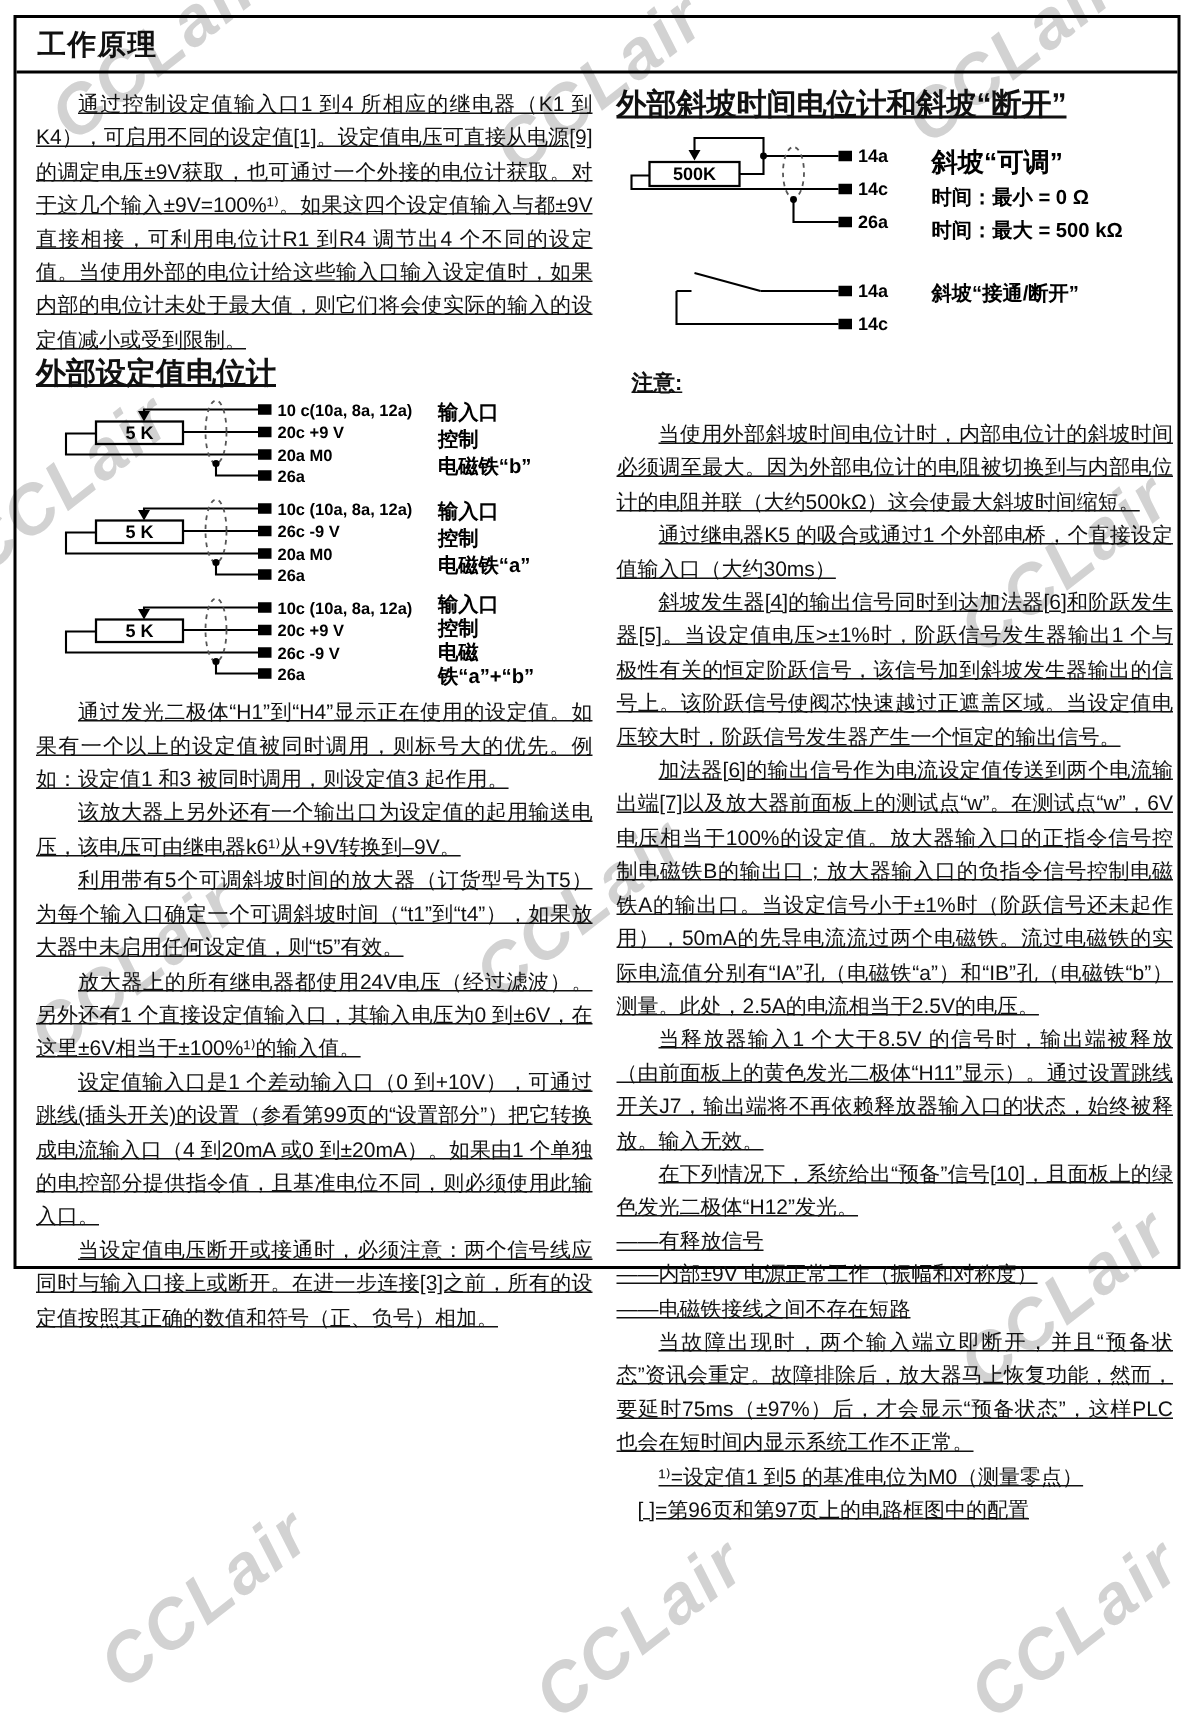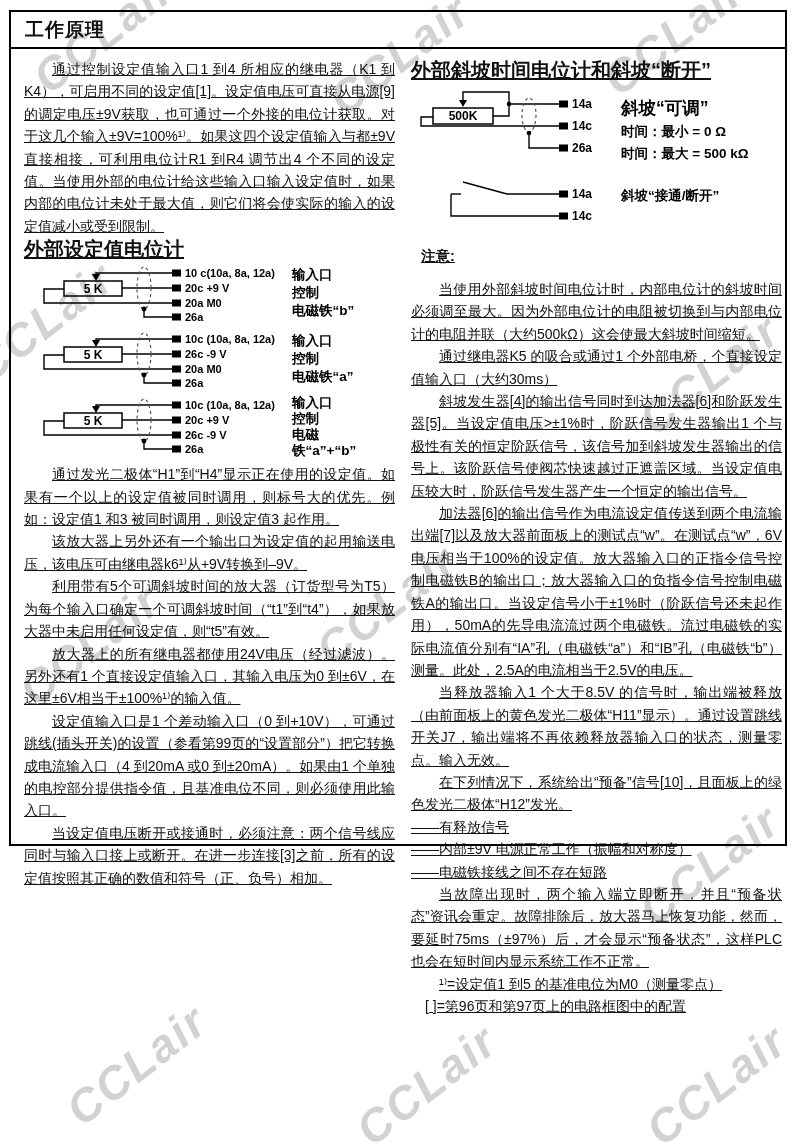--- a/index.html
+++ b/index.html
@@ -187,21 +187,21 @@
           <text class="tlabel" x="161" y="116" style="font-size:12px">14a</text>
           <text class="tlabel" x="161" y="138" style="font-size:12px">14c</text>
           <text class="flabel" x="210" y="118">斜坡“接通/断开”</text>
         </svg>
 
         <div class="notehead">注意:</div>
         <p>当使用外部斜坡时间电位计时，内部电位计的斜坡时间必须调至最大。因为外部电位计的电阻被切换到与内部电位计的电阻并联（大约500kΩ）这会使最大斜坡时间缩短。</p>
         <p>通过继电器K5 的吸合或通过1 个外部电桥，个直接设定值输入口（大约30ms）</p>
         <p>斜坡发生器[4]的输出信号同时到达加法器[6]和阶跃发生器[5]。当设定值电压&gt;±1%时，阶跃信号发生器输出1 个与极性有关的恒定阶跃信号，该信号加到斜坡发生器输出的信号上。该阶跃信号使阀芯快速越过正遮盖区域。当设定值电压较大时，阶跃信号发生器产生一个恒定的输出信号。</p>
         <p>加法器[6]的输出信号作为电流设定值传送到两个电流输出端[7]以及放大器前面板上的测试点“w”。在测试点“w”，6V电压相当于100%的设定值。放大器输入口的正指令信号控制电磁铁B的输出口；放大器输入口的负指令信号控制电磁铁A的输出口。当设定信号小于±1%时（阶跃信号还未起作用），50mA的先导电流流过两个电磁铁。流过电磁铁的实际电流值分别有“IA”孔（电磁铁“a”）和“IB”孔（电磁铁“b”）测量。此处，2.5A的电流相当于2.5V的电压。</p>
-        <p>当释放器输入1 个大于8.5V 的信号时，输出端被释放（由前面板上的黄色发光二极体“H11”显示）。通过设置跳线开关J7，输出端将不再依赖释放器输入口的状态，测量零点。输入无效。</p>
+        <p>当释放器输入1 个大于8.5V 的信号时，输出端被释放（由前面板上的黄色发光二极体“H11”显示）。通过设置跳线开关J7，输出端将不再依赖释放器输入口的状态，始终被释放。输入无效。</p>
         <p>在下列情况下，系统给出“预备”信号[10]，且面板上的绿色发光二极体“H12”发光。</p>
         <div class="dash-item">——有释放信号</div>
         <div class="dash-item">——内部±9V 电源正常工作（振幅和对称度）</div>
         <div class="dash-item">——电磁铁接线之间不存在短路</div>
         <p>当故障出现时，两个输入端立即断开，并且“预备状态”资讯会重定。故障排除后，放大器马上恢复功能，然而，要延时75ms（±97%）后，才会显示“预备状态”，这样PLC 也会在短时间内显示系统工作不正常。</p>
         <p class="footnote1">¹⁾=设定值1 到5 的基准电位为M0（测量零点）</p>
         <p class="footnote2">[ ]=第96页和第97页上的电路框图中的配置</p>
       </div>
 
     </div>

